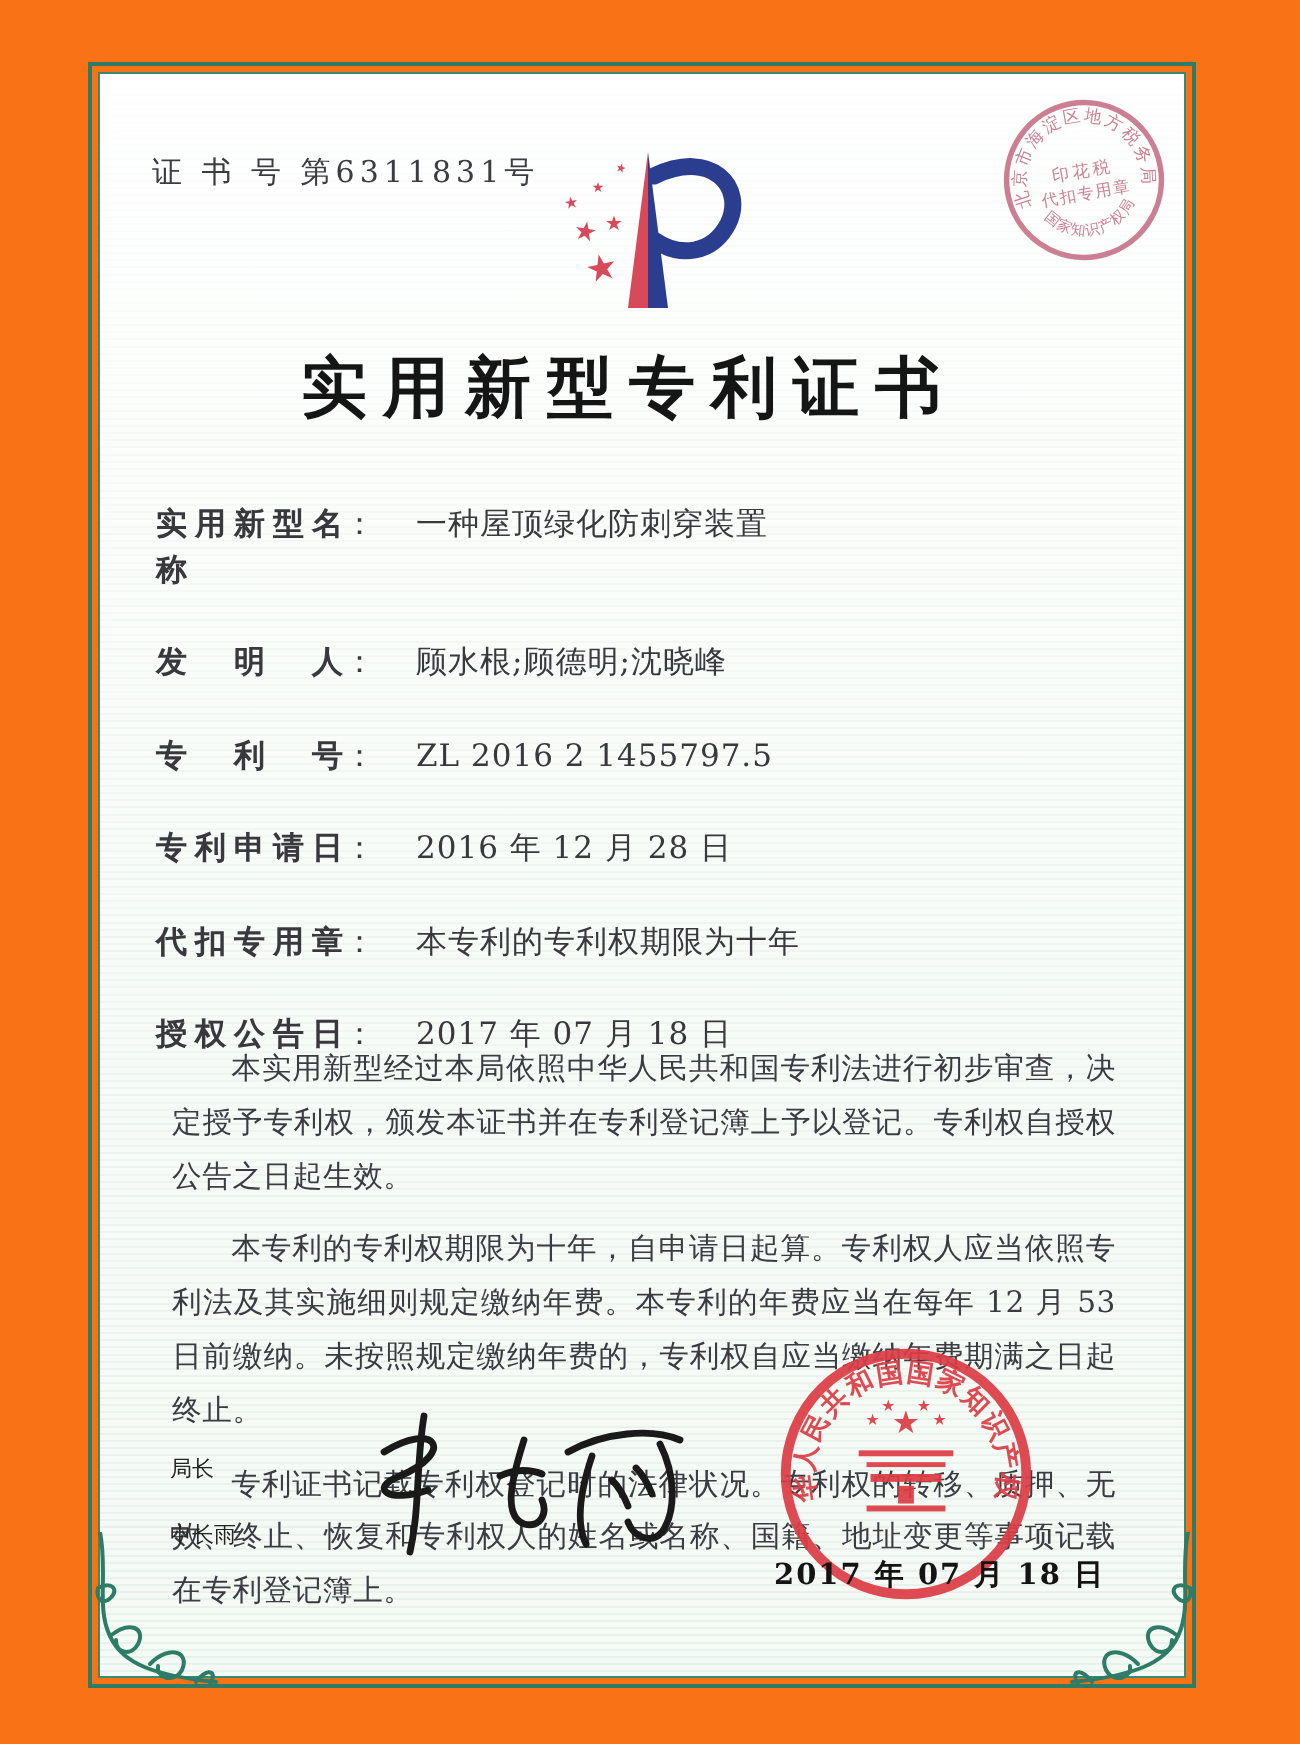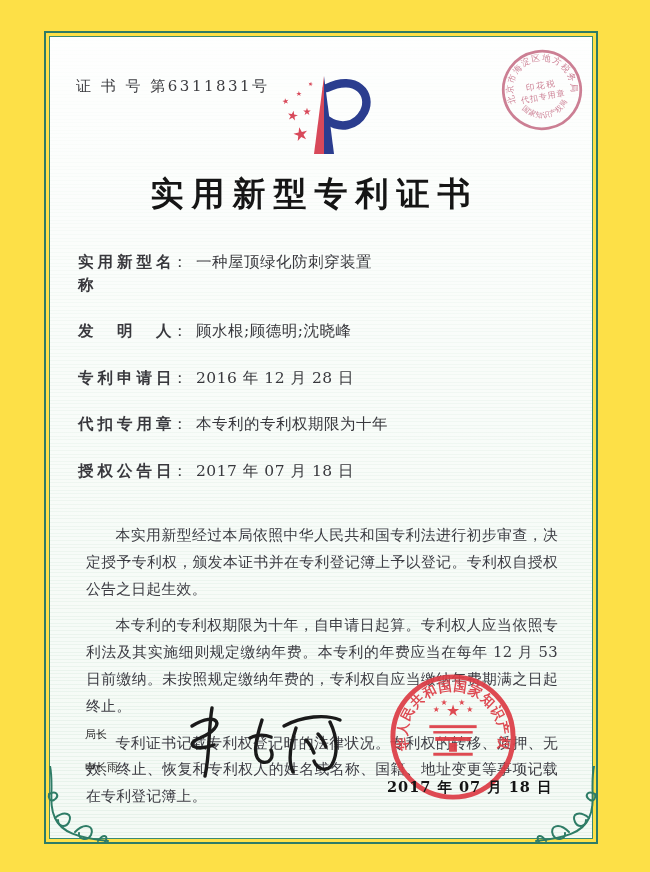--- a/index.html
+++ b/index.html
@@ -1,17 +1,17 @@
 <!DOCTYPE html>
 <html><head>
 <meta charset="utf-8">
 <style>
   * { margin:0; padding:0; box-sizing:border-box; }
   body { width:650px; height:872px; background:#ffffff; font-family:"DejaVu Serif", serif; }
-  .page { position:relative; width:650px; height:872px; background:#fde047; overflow:hidden; }
+  .page { position:relative; width:650px; height:872px; background:#f97316; overflow:hidden; }
   .abs { position:absolute; }
 
   
   .frame { position:absolute; left:44px; top:31px; width:554px; height:813px;
            border:2px solid #2e7c66; }
   .frame-inner { position:absolute; inset:3px; border:1px solid #3a8a72;
     background:
       linear-gradient(180deg, rgba(255,255,255,.93) 0%, rgba(255,255,255,.55) 40%, rgba(255,255,255,.18) 100%),
       repeating-linear-gradient(180deg, #f2f9f3 0px, #f2f9f3 2.6px, #e1efe5 2.6px, #e1efe5 3.6px); }
 
@@ -22,21 +22,21 @@
   .tax-stamp-box { left:499px; top:47px; width:86px; height:86px;
                    transform:rotate(-10deg); opacity:.8; }
 
   .title { left:44px; top:172px; width:541px; text-align:center;
            font-size:33px; font-weight:600; letter-spacing:8px; color:#151515; }
 
   .fields { left:78px; top:251px; width:480px; }
   .field-row { font-size:15.5px; color:#38383d; line-height:22.5px; margin-bottom:24px; letter-spacing:.5px; }
   .field-label { display:inline-block; width:94px; text-align:justify; text-align-last:justify; vertical-align:top;font-weight:bold; }
   .field-colon { display:inline-block; }
-  .field-value { display:inline-block; margin-left:8px; }
+  .field-value { display:inline-block; margin-left:20px; }
 
   .paragraphs { left:76px; top:512px; width:492px; font-size:14.8px; line-height:26.8px;
                 color:#3b3b42; text-align:justify; letter-spacing:.3px; }
   .paragraphs p { margin:10px; text-indent:2em; }
 
   .director { left:85px; top:718px; font-family:"DejaVu Sans", sans-serif;
               font-size:11px; font-weight:500; color:#232323; line-height:33px; }
 
   .signature-box { left:178px; top:698px; width:175px; height:90px; }
 
@@ -114,20 +114,23 @@
   <div class="abs title">实用新型专利证书</div>
 
   <div class="abs fields">
     <div class="field-row">
       <span class="field-label">实用新型名称</span><span class="field-colon">：</span><span class="field-value">一种屋顶绿化防刺穿装置</span>
     </div>
     <div class="field-row">
       <span class="field-label">发明人</span><span class="field-colon">：</span><span class="field-value">顾水根;顾德明;沈晓峰</span>
     </div>
     <div class="field-row">
+      <span class="field-label">专利号</span><span class="field-colon">：</span><span class="field-value">ZL 2016 2 1455797.5</span>
+    </div>
+    <div class="field-row">
       <span class="field-label">专利申请日</span><span class="field-colon">：</span><span class="field-value">2016 年 12 月 28 日</span>
     </div>
     <div class="field-row">
       <span class="field-label">代扣专用章</span><span class="field-colon">：</span><span class="field-value">本专利的专利权期限为十年</span>
     </div>
     <div class="field-row">
       <span class="field-label">授权公告日</span><span class="field-colon">：</span><span class="field-value">2017 年 07 月 18 日</span>
     </div>
   </div>
 

